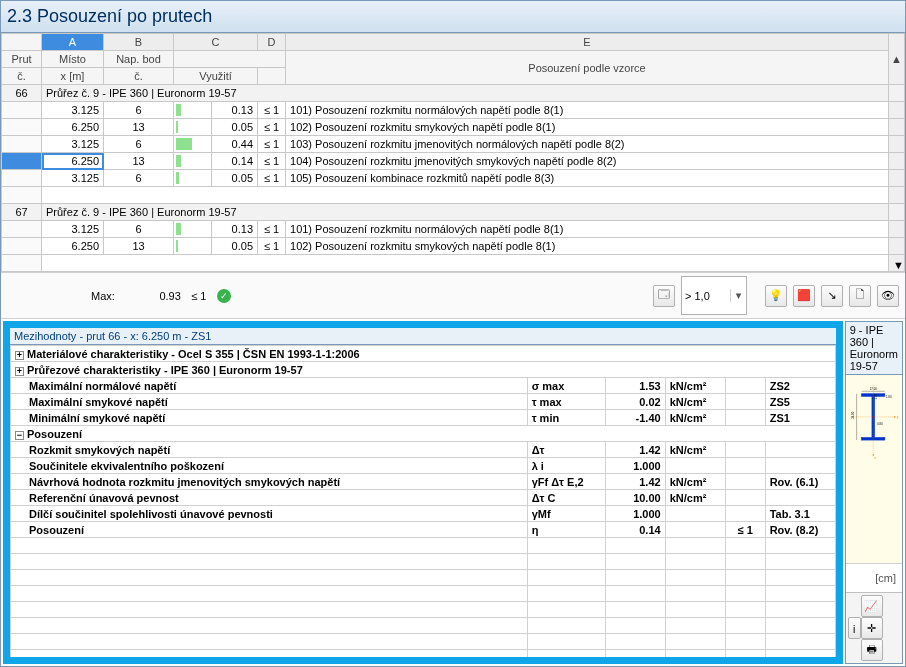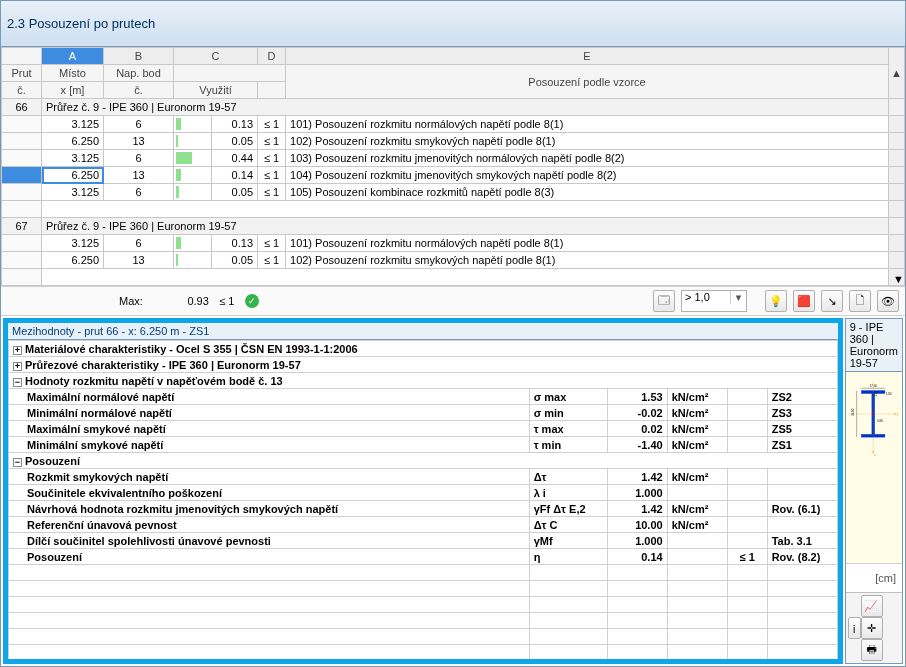--- a/index.html
+++ b/index.html
@@ -1,47 +1,47 @@
 <!DOCTYPE html>
 <html><head>
 <meta charset="utf-8">
 <style>
   * { box-sizing: border-box; }
   html, body { margin:0; padding:0; font-family: "Segoe UI", Tahoma, Arial, sans-serif; font-size:11px; color:#000; background:#fff; }
   .app { width:906px; height:667px; border:1px solid #7A99B8; background:#fff; position:relative; display:flex; flex-direction:column; }
-  .titlebar { background:linear-gradient(#E8F0F8,#CFE0F0); border-bottom:1px solid #7A99B8; padding:15px 6px; font-size:13px; color:#003060; }
+  .titlebar { background:linear-gradient(#E8F0F8,#CFE0F0); border-bottom:1px solid #7A99B8; padding:5px 6px; font-size:18px; color:#003060; }
   .top-pane { flex:0 0 auto; display:flex; flex-direction:column; }
   .grid-wrap { position:relative; }
   table.grid { border-collapse:collapse; width:100%; table-layout:fixed; }
   table.grid th, table.grid td { border:1px solid #C8C8C8; padding:1px 4px; height:17px; background:#fff; font-size:11px; white-space:nowrap; overflow:hidden; }
   table.grid th { background:#F5F5F5; color:#444; font-weight:normal; text-align:center; }
   table.grid th.letter { background:#EDEDED; }
   table.grid th.letter.selA { background:#3D8CE0; color:#fff; }
   .rowhead { background:#FAFAFA !important; text-align:center; }
   .group-row td { background:#F2F2F2 !important; }
   .group-row td.groupcell { text-align:left; padding-left:4px; }
   .num { text-align:right; }
   .ctr { text-align:center; }
   .txt { text-align:left; }
   .sel-cell { background:#fff; outline:2px solid #3D8CE0; outline-offset:-2px; }
   .sel-rowhead { background:#3D8CE0 !important; color:#fff; }
   .bar-cell { padding:0 !important; position:relative; }
   .bar { position:absolute; top:2px; bottom:2px; left:2px; background:#8FE08F; }
   .max-row { display:flex; align-items:center; gap:6px; padding:3px 6px; border-top:1px solid #D0D0D0; border-bottom:1px solid #D0D0D0; background:#FAFAFA; }
-  .max-row .lbl { margin-left:112px; }
+  .max-row .lbl { margin-left:84px; }
   .max-row .val { width:60px; text-align:right; }
   .max-row .le { width:24px; text-align:center; }
   .ok-dot { width:14px; height:14px; border-radius:50%; background:#37B24D; display:inline-flex; align-items:center; justify-content:center; color:#fff; font-size:9px; }
   .max-row .spacer { flex:1; }
   .icon-btn { width:22px; height:22px; border:1px solid #B0B0B0; background:linear-gradient(#FDFDFD,#E8E8E8); border-radius:2px; display:inline-flex; align-items:center; justify-content:center; font-size:11px; cursor:pointer; }
-  .combo { display:inline-flex; align-items:flex-start; border:1px solid #B0B0B0; height:22px; background:#fff; }
+  .combo { display:inline-flex; align-items:center; border:1px solid #B0B0B0; height:39px; background:#fff; }
   .combo input { border:none; width:48px; font-size:11px; padding:0 3px; outline:none; }
   .combo .ddw { width:16px; text-align:center; border-left:1px solid #D0D0D0; color:#555; }
   .split { display:flex; flex:1 1 auto; min-height:0; }
-  .detail-pane { flex:1 1 auto; border:5px solid #0ea5e9; margin:2px; display:flex; flex-direction:column; overflow:hidden; }
+  .detail-pane { flex:1 1 auto; border:7px solid #0ea5e9; margin:2px; display:flex; flex-direction:column; overflow:hidden; }
   .detail-title { background:#E8F0F8; color:#004080; padding:2px 4px; border-bottom:1px solid #7A99B8; }
   table.detail { border-collapse:collapse; width:100%; table-layout:fixed;font-weight:bold; }
   table.detail td { border:1px solid #D0D0D0; padding:1px 4px; height:16px; font-size:11px; white-space:nowrap; overflow:hidden; background:#fff; }
   .tree-toggle { display:inline-block; width:9px; height:9px; border:1px solid #888; line-height:7px; font-size:9px; text-align:center; margin-right:3px; background:#fff; }
   .indent { padding-left:18px !important; }
   .cross-pane { width:180px; border:1px solid #7A99B8; margin:2px 2px 2px 0; display:flex; flex-direction:column; }
   .cross-title { background:#E8F0F8; padding:2px 4px; border-bottom:1px solid #7A99B8; }
   .drawing { flex:1; position:relative; background:#FFFCE8; }
   .drawing svg { position:absolute; inset:0; }
   .cross-footer { display:flex; align-items:center; justify-content:space-between; padding:2px; border-top:1px solid #C0C0C0; background:#F4F4F4; }
@@ -244,40 +244,29 @@
             <col style="width:40px">
             <col style="width:70px">
           </colgroup>
         <tbody>
             <tr>
               <td colspan="6"><span class="tree-toggle">+</span><span>Materiálové charakteristiky - Ocel S 355 | ČSN EN 1993-1-1:2006</span></td>
             </tr>
         <tr>
               <td colspan="6"><span class="tree-toggle">+</span><span>Průřezové charakteristiky  -  IPE 360 | Euronorm 19-57</span></td>
             </tr>
-        <tr>
-              <td colspan="6"><span class="tree-toggle">−</span><span>Hodnoty rozkmitu napětí v napěťovém bodě č. 13</span></td>
-            </tr>
         </tbody>
           <tbody id="l3">
             <tr>
               <td class="indent">Maximální normálové napětí</td>
               <td>σ max</td>
               <td class="num">1.53</td>
               <td>kN/cm²</td>
               <td></td>
               <td>ZS2</td>
-            </tr>
-            <tr>
-              <td class="indent">Minimální normálové napětí</td>
-              <td>σ min</td>
-              <td class="num">-0.02</td>
-              <td>kN/cm²</td>
-              <td></td>
-              <td>ZS3</td>
             </tr>
             <tr>
               <td class="indent">Maximální smykové napětí</td>
               <td>τ max</td>
               <td class="num">0.02</td>
               <td>kN/cm²</td>
               <td></td>
               <td>ZS5</td>
             </tr>
             <tr>

